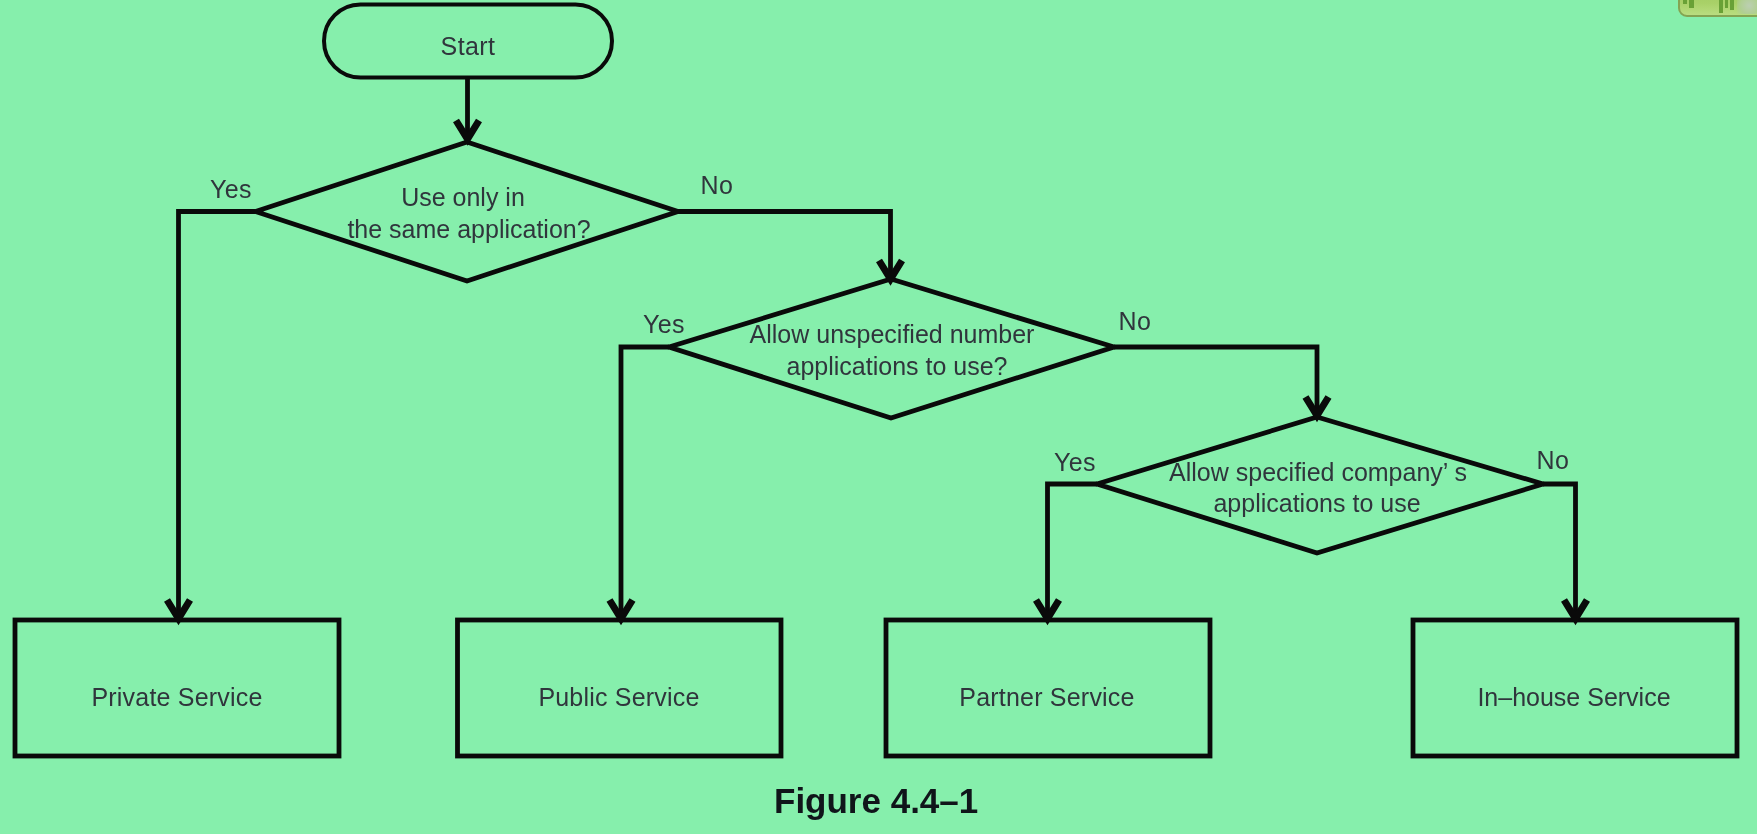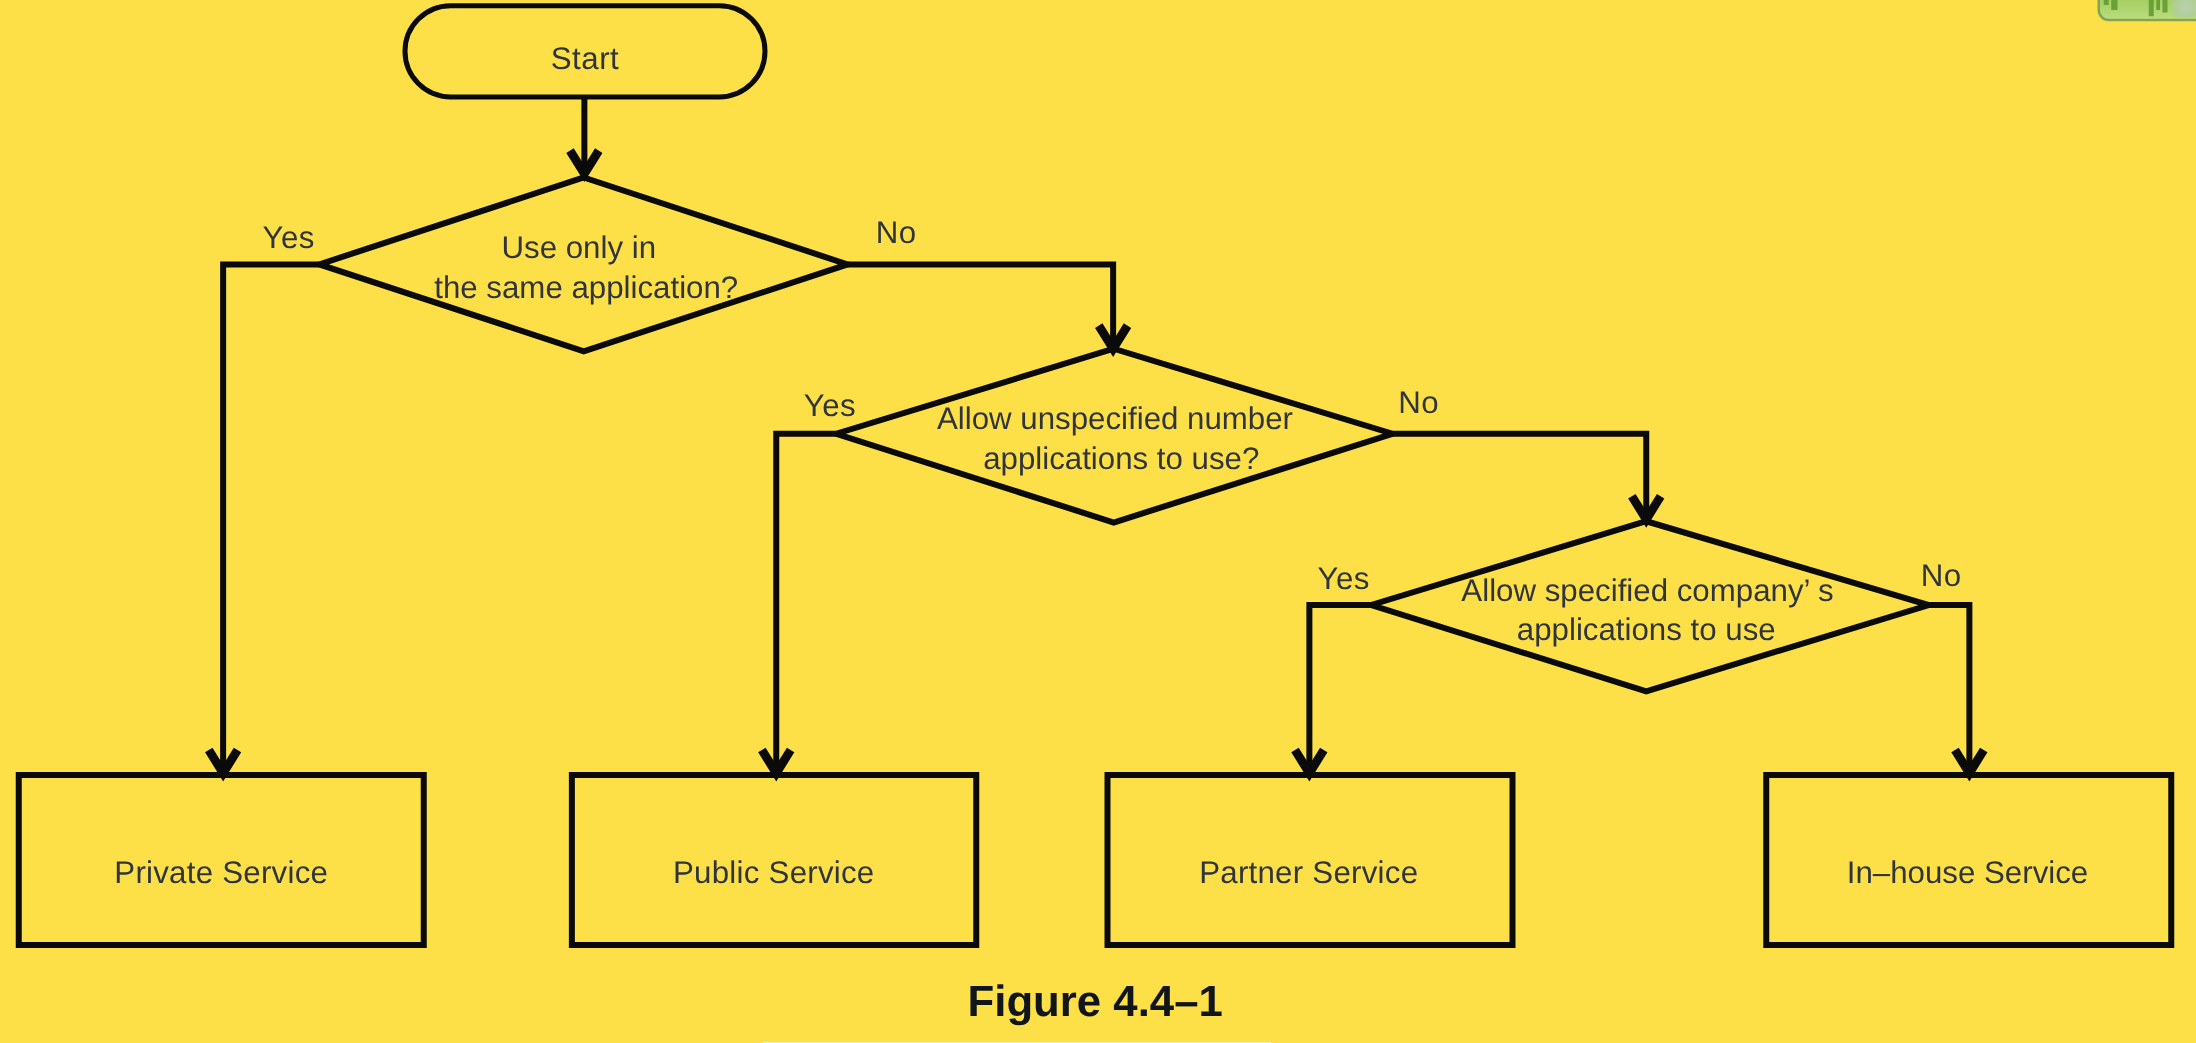--- a/index.html
+++ b/index.html
@@ -1,16 +1,16 @@
 <!DOCTYPE html>
 <html><head>
 <meta charset="utf-8">
 <style>
   html,body{margin:0;padding:0;background:#ffffff;}
-  #page{position:relative;width:1757px;height:834px;background:#fde047;overflow:hidden;
+  #page{position:relative;width:1757px;height:834px;background:#86efac;overflow:hidden;
         font-family:"Liberation Sans",sans-serif;}
   #badge{position:absolute;left:1678px;top:-13px;width:95px;height:30px;
          border-radius:9px;background:linear-gradient(180deg,#9fca60 0%,#a9d168 55%,#b9dd80 100%);
          border:2px solid #84a452;box-sizing:border-box;}
   .bstroke{position:absolute;background:#69a136;}
 </style>
 </head>
 <body>
 <div id="page">
 <svg width="1757" height="834" viewBox="0 0 1757 834" xmlns="http://www.w3.org/2000/svg">

